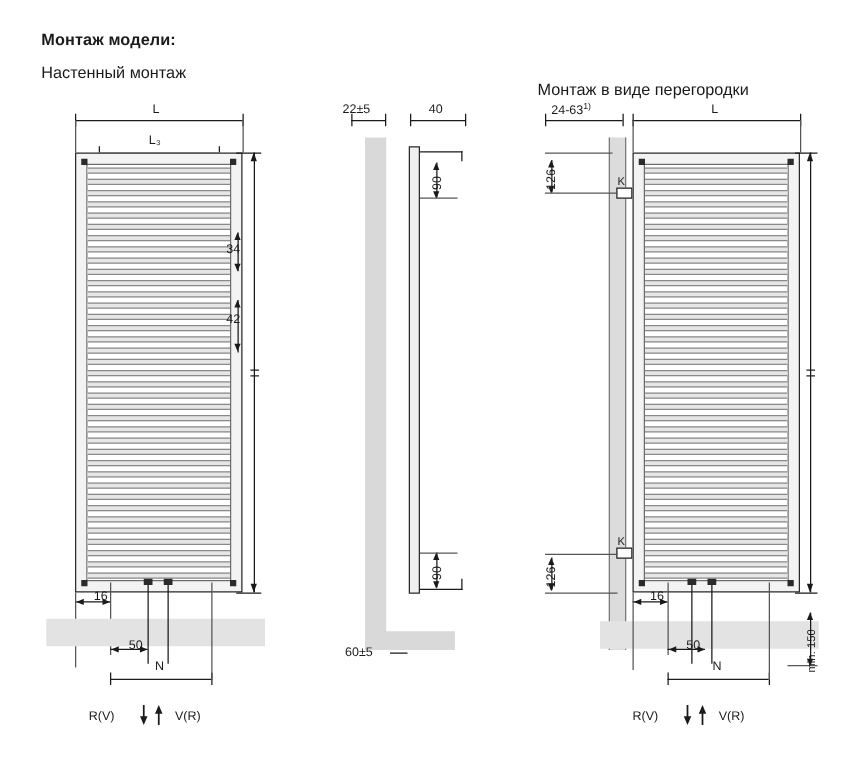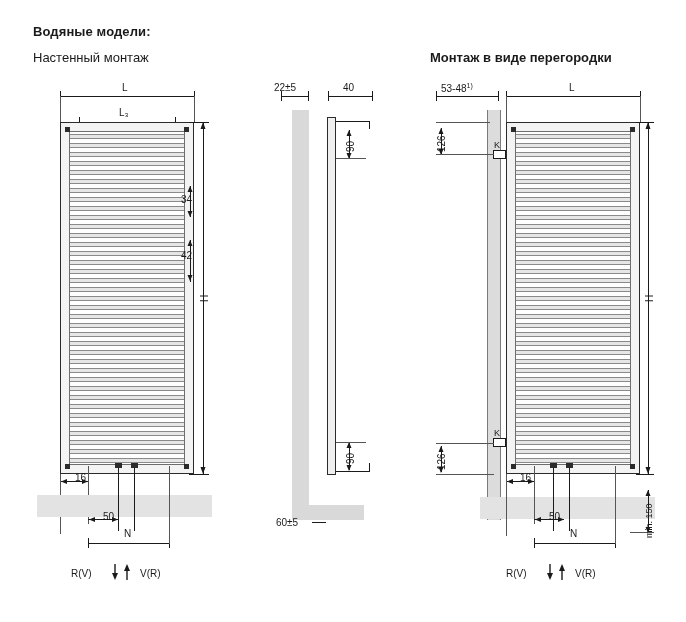--- a/index.html
+++ b/index.html
@@ -86,23 +86,23 @@
     background: #d9d9d9;
   }
   .floor {
     background: #e3e3e3;
   }
   svg { display:block; overflow: visible; }
 </style>
 </head>
 <body>
 
-<div class="abs title-bold" style="left:33px; top:24px;">Водяные модели:</div>
+<div class="abs title-bold" style="left:33px; top:24px;">Монтаж модели:</div>
 <div class="abs title-reg" style="left:33px; top:50px;">Настенный монтаж</div>
-<div class="abs title-reg" style="left:430px; top:50px;font-weight:bold;">Монтаж в виде перегородки</div>
+<div class="abs title-reg" style="left:430px; top:64px;">Монтаж в виде перегородки</div>
 
 <div class="abs" style="left:0; top:0; width:250px; height:622px;">
 
   <div class="abs hline" style="left:60px; top:96px; width:134px;"></div>
   <div class="abs vline" style="left:60px; top:91px; height:10px;"></div>
   <div class="abs vline" style="left:194px; top:91px; height:10px;"></div>
 
   <div class="abs vline-thin" style="left:60px; top:96px; height:26px;"></div>
   <div class="abs vline-thin" style="left:194px; top:96px; height:26px;"></div>
   <div class="abs lbl" style="left:122px; top:82px;">L</div>
@@ -264,21 +264,21 @@
   <div class="abs lbl" style="left:276px; top:517px;">60±5</div>
   <div class="abs hline" style="left:312px; top:522px; width:14px;"></div>
 </div>
 
 <div class="abs" style="left:0; top:0; width:686px; height:622px;">
 
   <div class="abs hline" style="left:436px; top:96px; width:62px;"></div>
   <div class="abs vline" style="left:436px; top:91px; height:10px;"></div>
   <div class="abs vline" style="left:498px; top:91px; height:10px;"></div>
   <div class="abs lbl" style="left:441px; top:82px;">
-    <span>53-48</span><sup style="font-size:7px;">1)</sup>
+    <span>24-63</span><sup style="font-size:7px;">1)</sup>
   </div>
 
   <div class="abs hline" style="left:506px; top:96px; width:134px;"></div>
   <div class="abs vline" style="left:506px; top:91px; height:10px;"></div>
   <div class="abs vline" style="left:640px; top:91px; height:10px;"></div>
   <div class="abs lbl" style="left:569px; top:82px;">L</div>
   <div class="abs vline-thin" style="left:506px; top:96px; height:26px;"></div>
   <div class="abs vline-thin" style="left:640px; top:96px; height:26px;"></div>
 
   <div class="abs" style="left:487px; top:110px; width:14px; height:410px; background:#dcdcdc; border-left:1px solid #7a7a7a; border-right:1px solid #7a7a7a; box-sizing:border-box;"></div>

